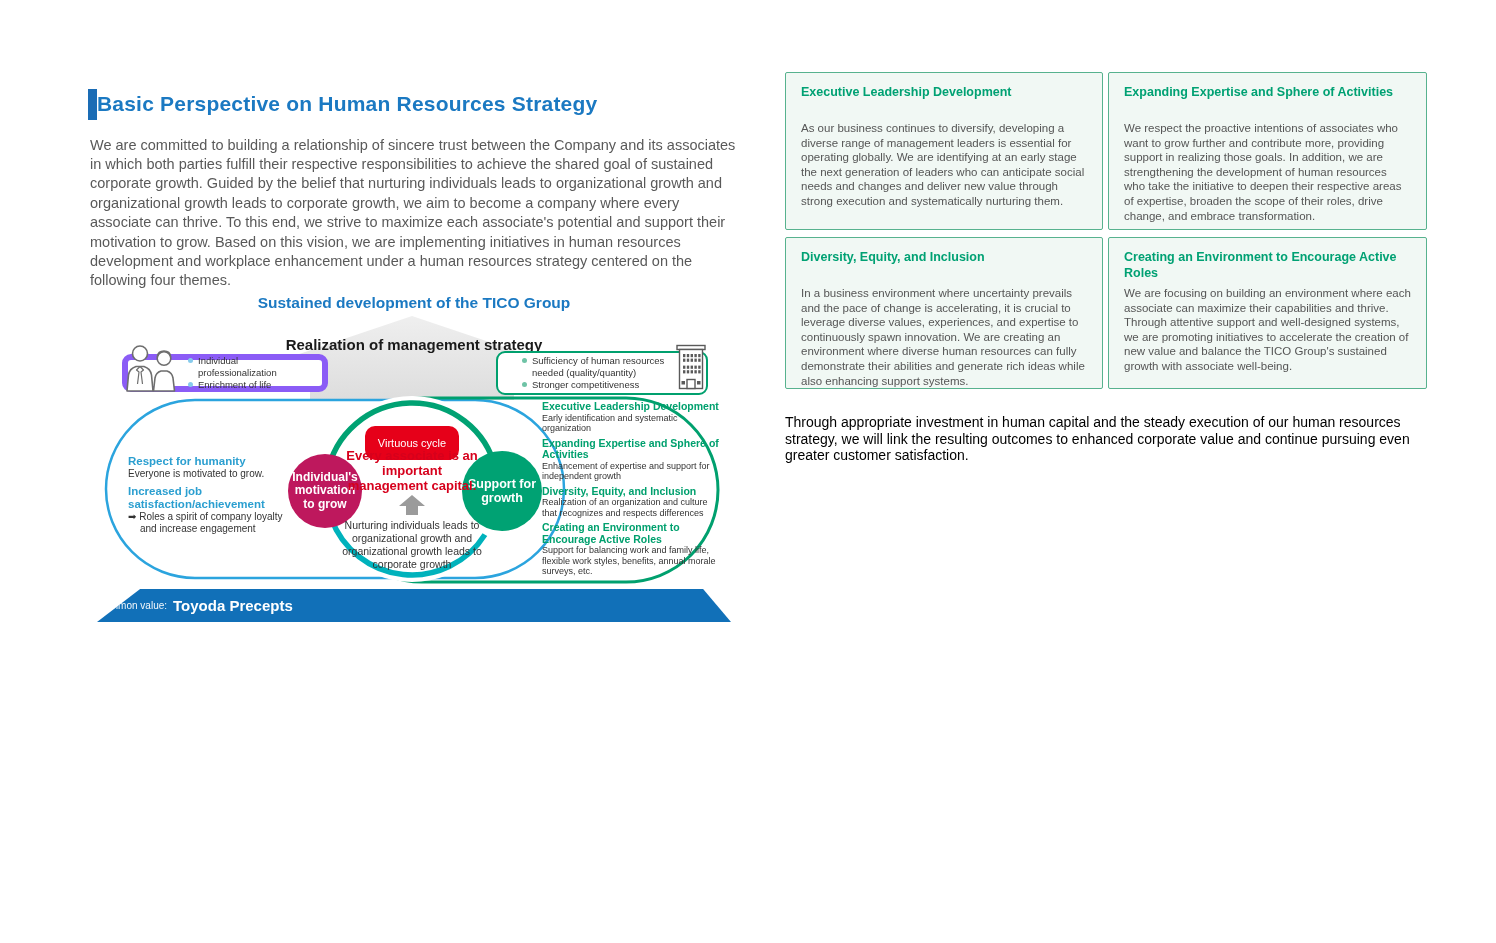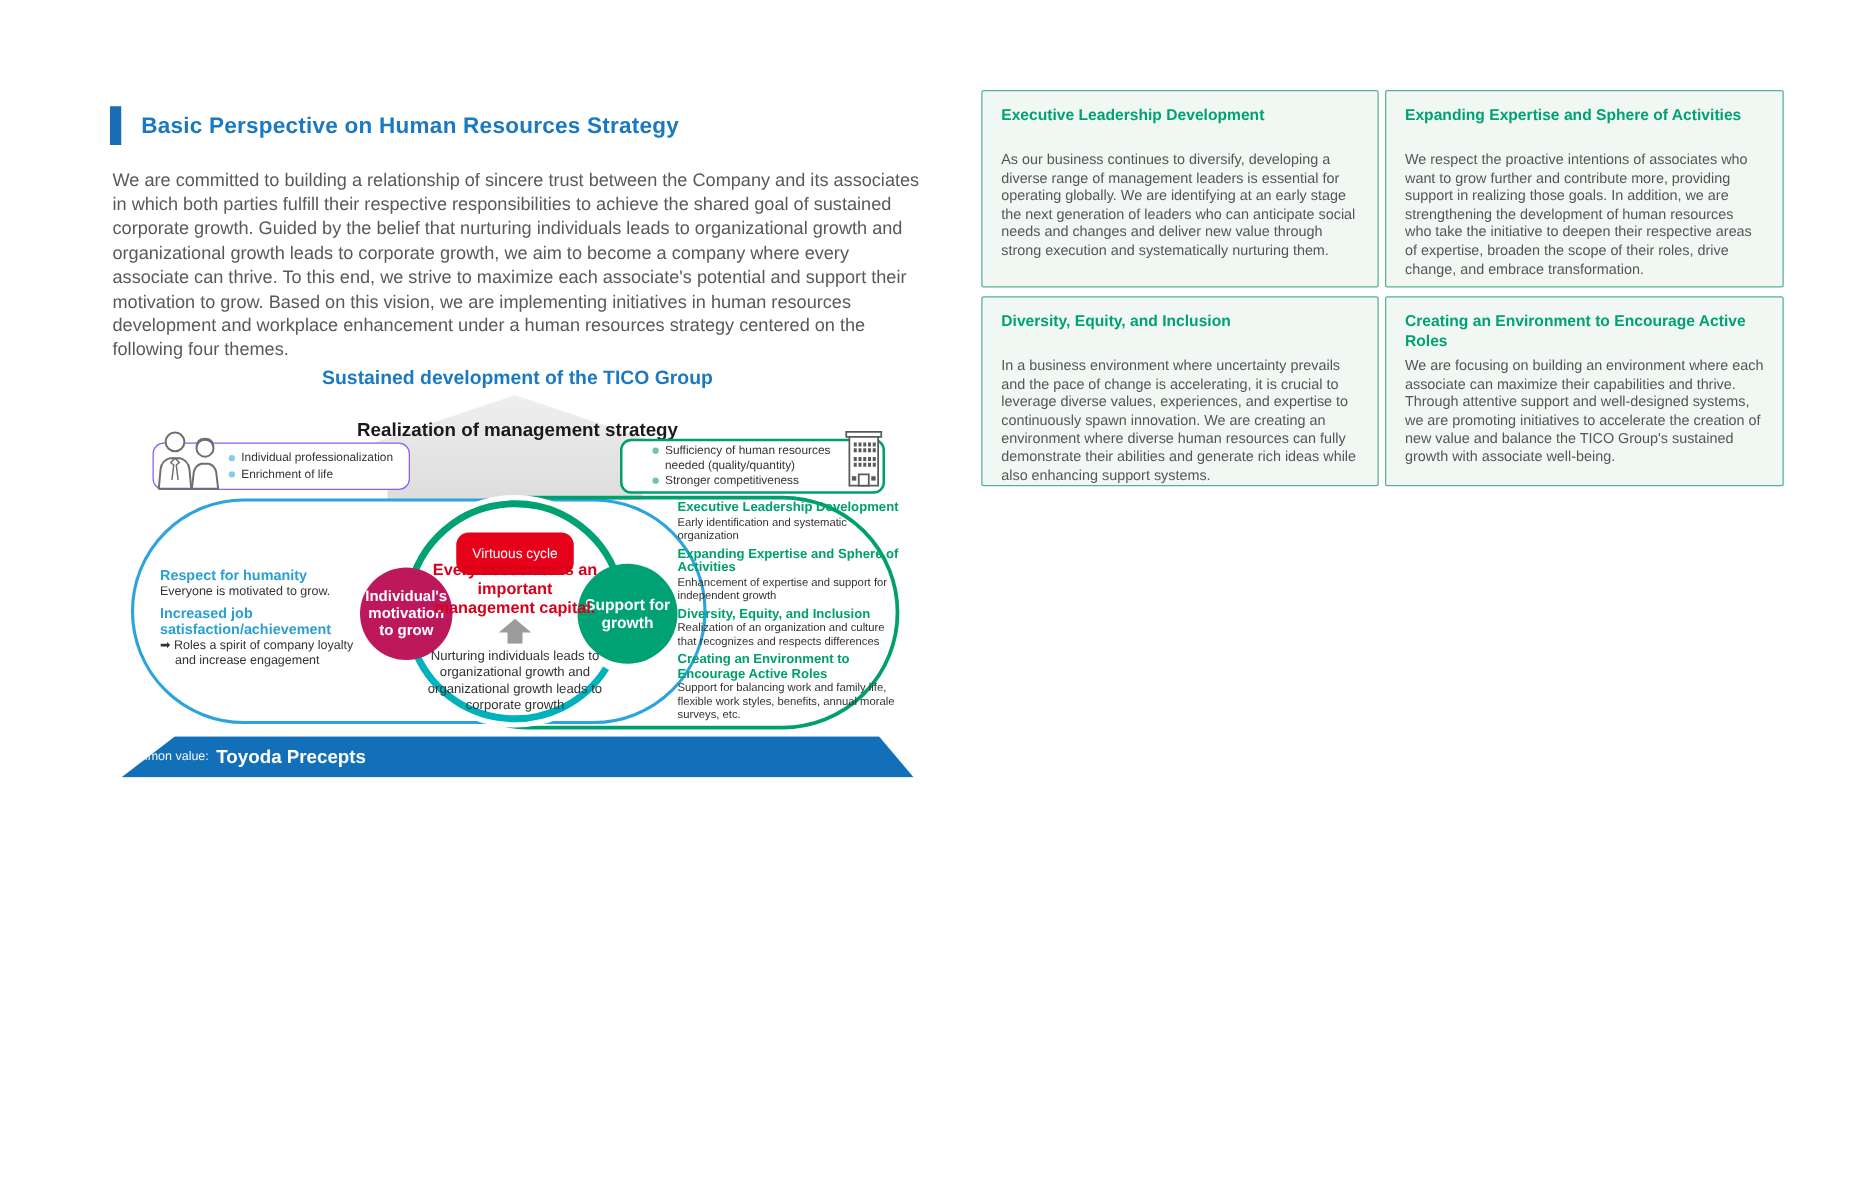--- a/index.html
+++ b/index.html
@@ -4,35 +4,35 @@
 <style>
   html,body { margin:0; padding:0; background:#fff; }
   .screen {
     position:relative; width:1496px; height:943px; background:#ffffff;
     font-family:"Liberation Sans", sans-serif; overflow:hidden;
     -webkit-font-smoothing:antialiased;
   }
   
   .title-block { position:absolute; left:88px; top:78px; display:flex; align-items:center; }
   .title-bar { width:9px; height:31px; background:#1a6cb5; }
-  .page-title { margin-left:16px; font-size:18px; font-weight:bold; color:#1b79c2; letter-spacing:0.2px; }
+  .page-title { margin-left:0; font-size:21px; font-weight:bold; color:#1b79c2; letter-spacing:0.2px; }
   .intro { position:absolute; left:90px; top:121px; width:648px; font-size:14.5px; line-height:19.4px; color:#595959; }
 
   
   .diagram { position:absolute; left:90px; top:292px; width:648px; height:340px; }
   .dg-goal { position:absolute; top:2px; left:0; width:100%; text-align:center; font-size:15.5px; font-weight:bold; color:#1b79c2; z-index:2; }
   .dg-bigarrow { position:absolute; left:0; top:0; z-index:0; }
   .dg-strategy { position:absolute; top:44px; left:0; width:100%; text-align:center; font-size:15px; font-weight:bold; color:#1a1a1a; z-index:2; }
   .dg-shapes { position:absolute; left:0; top:0; z-index:1; }
 
   .infobox { position:absolute; box-sizing:border-box; background:#fff; border-radius:9px; z-index:2; display:flex; align-items:center; }
   .infobox ul { list-style:none; margin:0; padding:0; font-size:9.5px; color:#333; line-height:11.5px; }
   .infobox li { position:relative; padding-left:10px; margin:1px 0; }
   .infobox li::before { content:""; position:absolute; left:0; top:3px; width:5px; height:5px; border-radius:50%; }
-  .infobox-left { left:32px; top:62px; width:206px; height:38px; border:1px solid #8b5cf6; padding-left:60px; padding-right:4px; }
+  .infobox-left { left:32px; top:62px; width:206px; height:38px; border:6px solid #8b5cf6; padding-left:60px; padding-right:4px; }
   .infobox-left li::before { background:#86cbec; }
   .infobox-right { left:406px; top:59px; width:212px; height:44px; border:2px solid #00a06e; padding-left:24px; padding-right:32px; }
   .infobox-right li::before { background:#6fc3a6; }
   .people-icon { position:absolute; left:34px; top:52px; z-index:3; }
   .building-icon { position:absolute; left:584px; top:49px; z-index:3; }
 
   .dg-circle { position:absolute; border-radius:50%; color:#fff; font-weight:bold; display:flex; align-items:center; justify-content:center; text-align:center; z-index:3; }
   .dg-circle-blue { left:198px; top:162px; width:74px; height:74px; background:#be185d; font-size:12px; line-height:13.5px; }
   .dg-circle-green { left:372px; top:159px; width:80px; height:80px; background:#00a273; font-size:12.5px; line-height:14px; }
 
@@ -204,14 +204,15 @@
     <div class="theme-box">
       <div class="theme-title">Diversity, Equity, and Inclusion</div>
       <div class="theme-body">In a business environment where uncertainty prevails and the pace of change is accelerating, it is crucial to leverage diverse values, experiences, and expertise to continuously spawn innovation. We are creating an environment where diverse human resources can fully demonstrate their abilities and generate rich ideas while also enhancing support systems.</div>
     </div>
     <div class="theme-box">
       <div class="theme-title">Creating an Environment to Encourage Active Roles</div>
       <div class="theme-body">We are focusing on building an environment where each associate can maximize their capabilities and thrive. Through attentive support and well-designed systems, we are promoting initiatives to accelerate the creation of new value and balance the TICO Group's sustained growth with associate well-being.</div>
     </div>
   </div>
 
+  <p class="closing">Through appropriate investment in human capital and the steady execution of our human resources strategy, we will link the resulting outcomes to enhanced corporate value and continue pursuing even greater customer satisfaction.</p>
 
 </div>
 
 </body></html>

